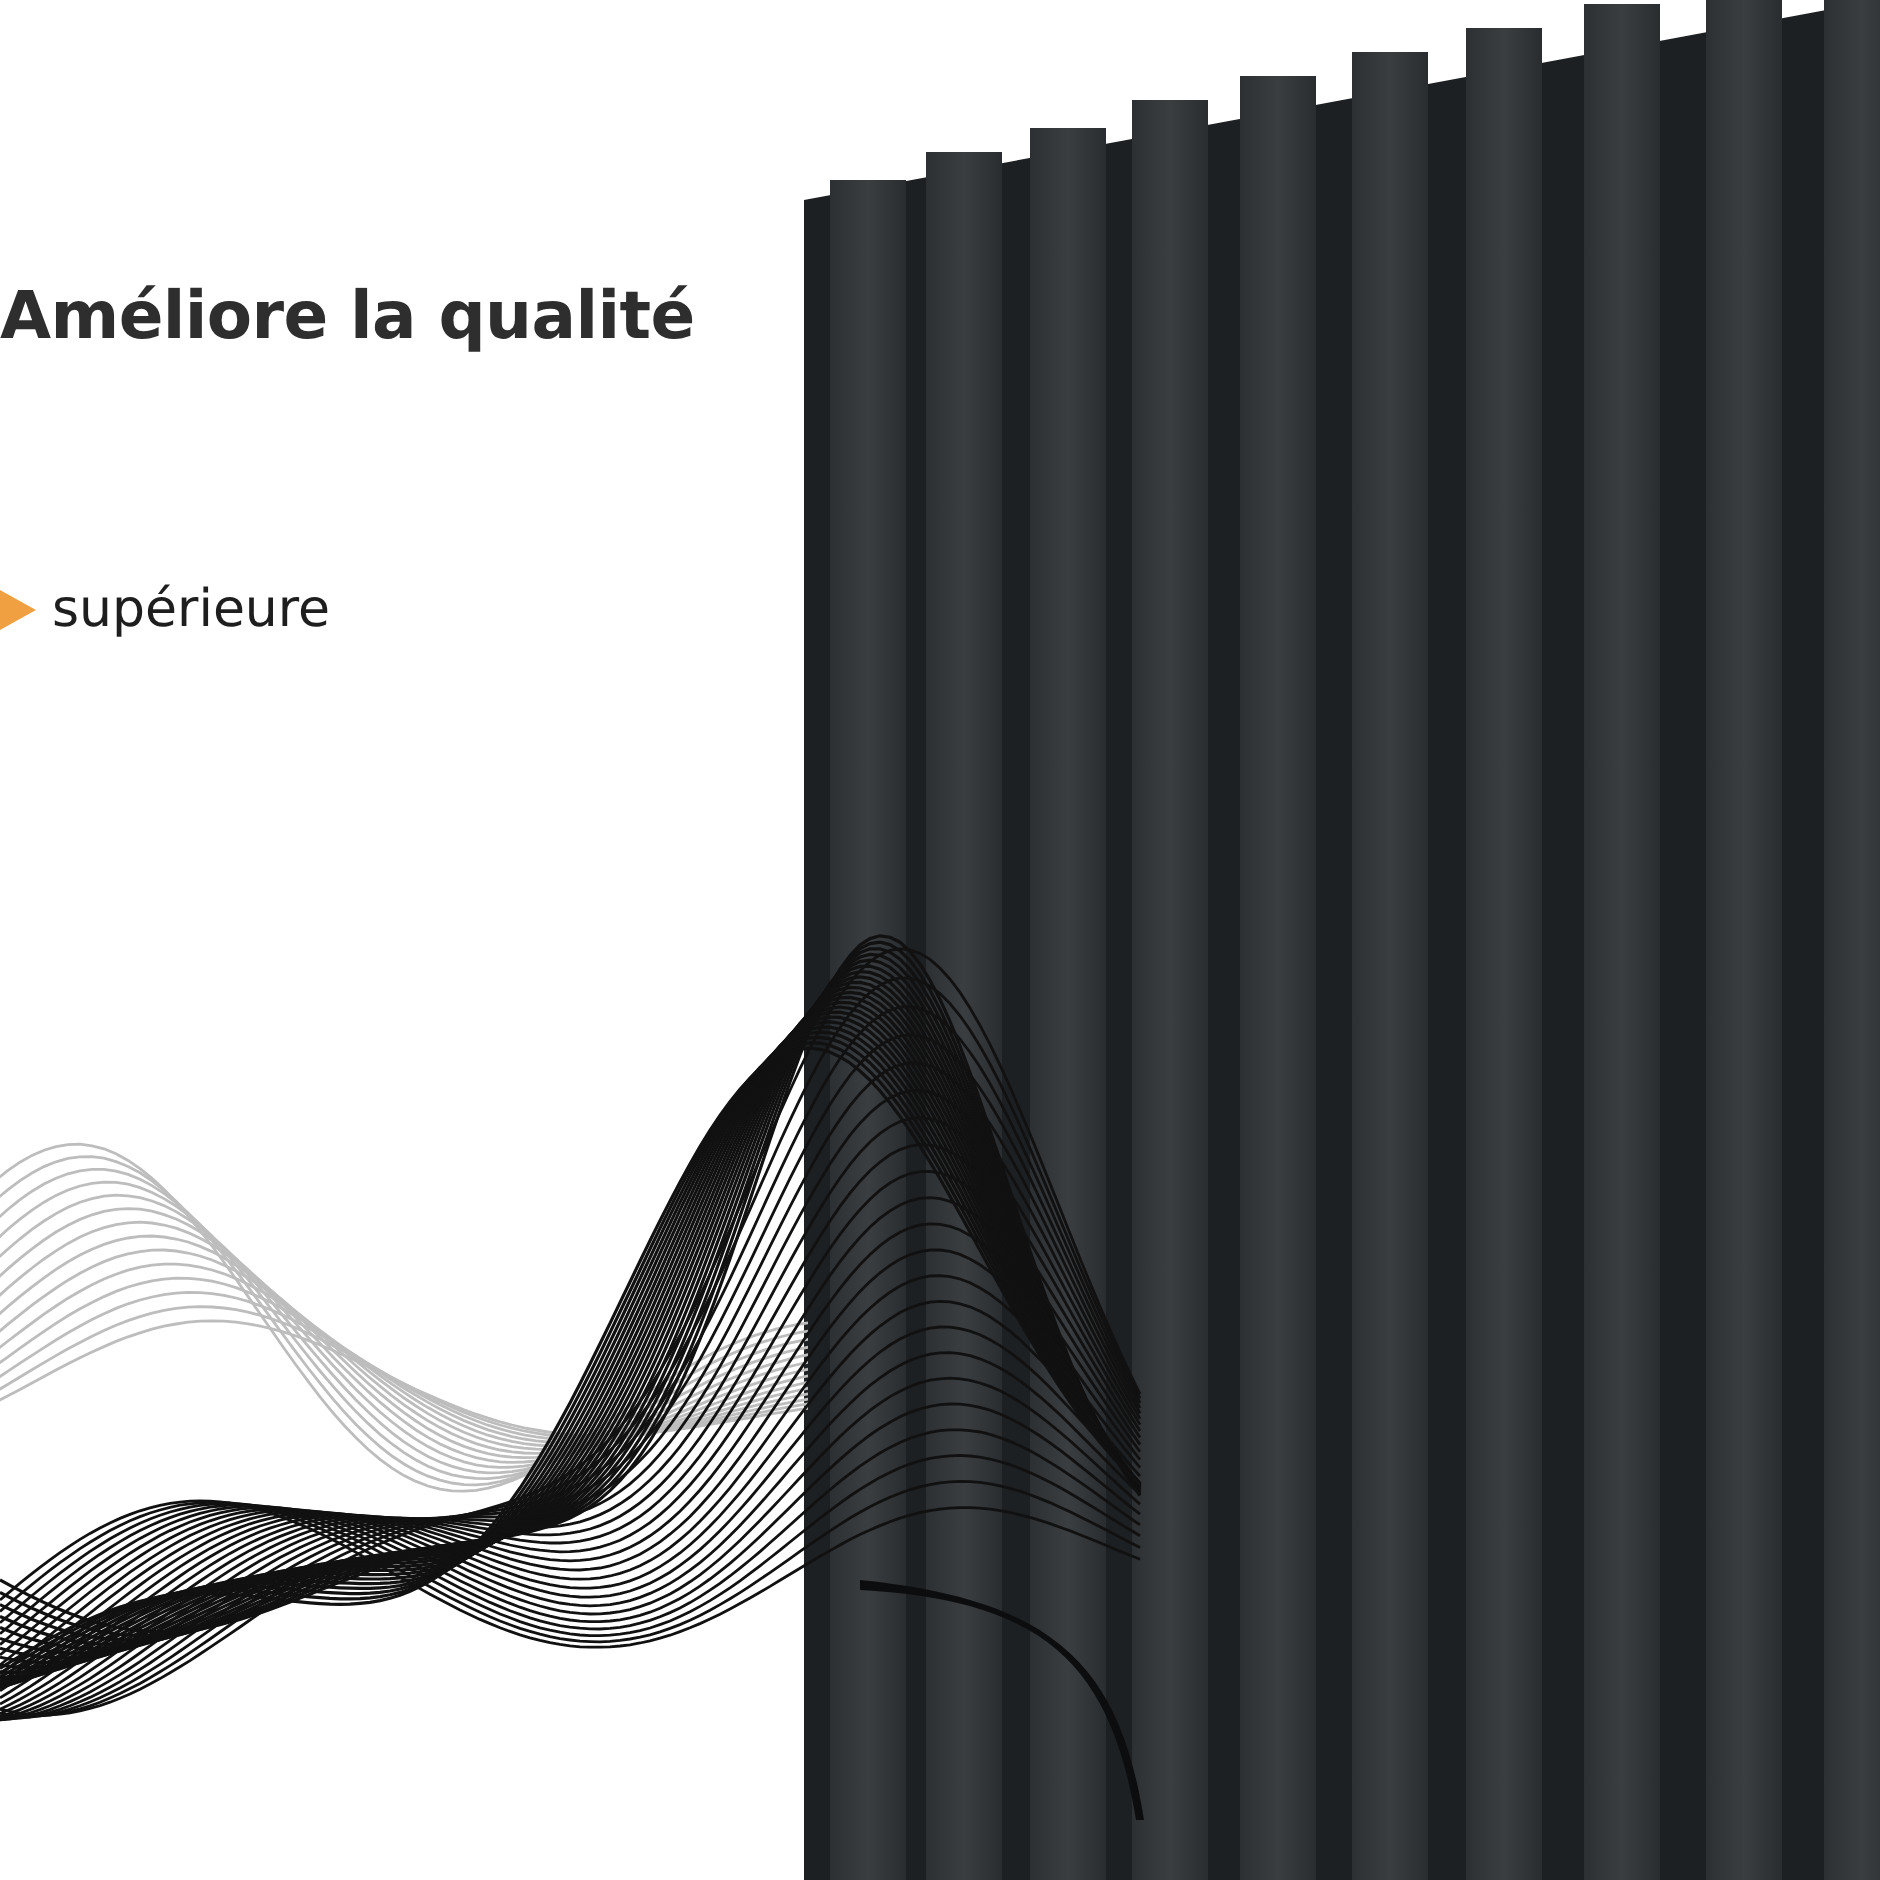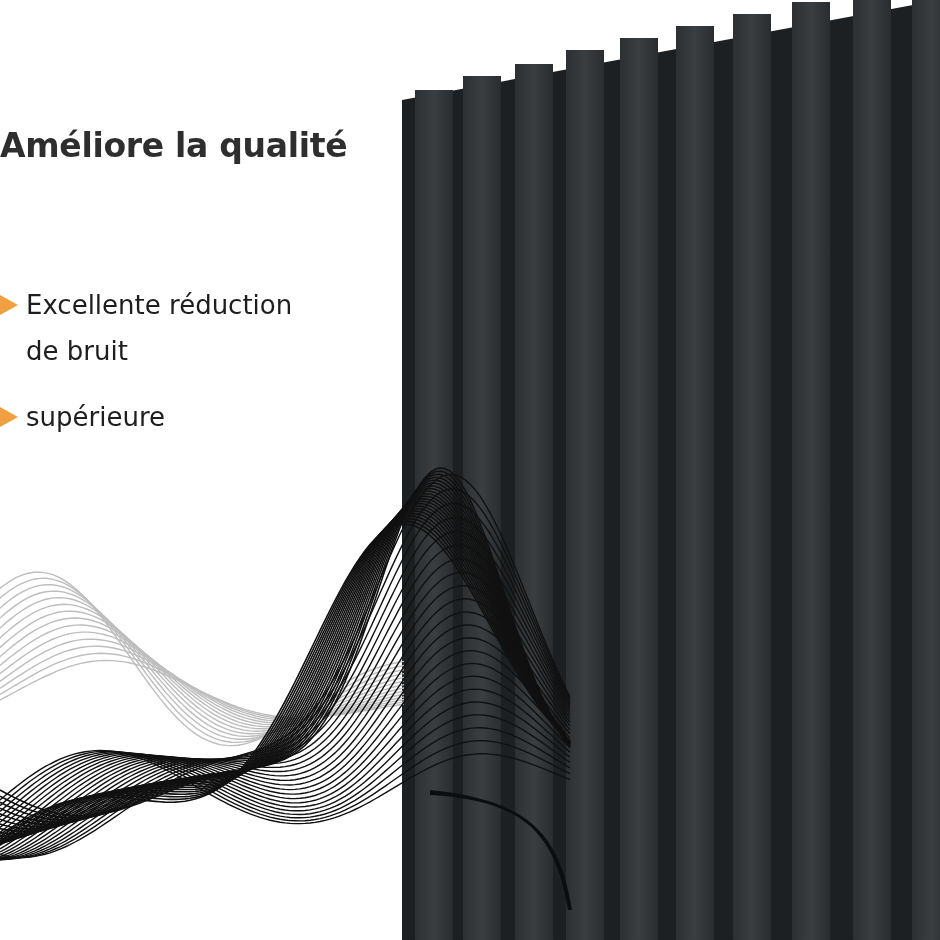--- a/index.html
+++ b/index.html
@@ -1,18 +1,18 @@
 <!DOCTYPE html>
 <html><head>
 <meta charset="utf-8">
 <style>
   html, body { margin: 0; padding: 0; }
   body { width: 940px; height: 940px; overflow: hidden; background: #ffffff; position: relative; font-family: "DejaVu Sans", sans-serif; }
   .stage { position: absolute; left: 0; top: 0; width: 940px; height: 940px; }
-  .headline { position: absolute; left: 0; top: 120px; color: #2e2e2e; font-size: 33px; font-weight: 700; line-height: 52px; letter-spacing: -0.3px; z-index: 3; }
+  .headline { position: absolute; left: 0; top: 132px; color: #2e2e2e; font-size: 33px; font-weight: 700; line-height: 52px; letter-spacing: -0.3px; z-index: 3; }
   .headline div { white-space: nowrap; }
   .bullets { position: absolute; left: 0; top: 282px; z-index: 3; }
   .bullet { position: relative; padding-left: 26px; color: #1e1e1e; font-size: 26px; line-height: 46px; margin-bottom: 20px; }
   .bullet .arrow { position: absolute; left: 0; top: 13px; width: 0; height: 0; border-top: 10px solid transparent; border-bottom: 10px solid transparent; border-left: 18px solid #f0a040; }
   .bullet .line { display: block; white-space: nowrap; }
   svg { position: absolute; left: 0; top: 0; }
 </style>
 </head>
 <body>
 
@@ -115,21 +115,16 @@
       </g>
   </svg>
 
   <div class="headline">
     <div>Améliore la qualité</div>
   </div>
 
   <div class="bullets">
     <div class="bullet">
       <span class="arrow"></span>
-      <span class="line">Excellente réduction</span>
-      <span class="line">de bruit</span>
-    </div>
-    <div class="bullet">
-      <span class="arrow"></span>
       <span class="line">supérieure</span>
     </div>
   </div>
 </div>
 
 </body></html>

